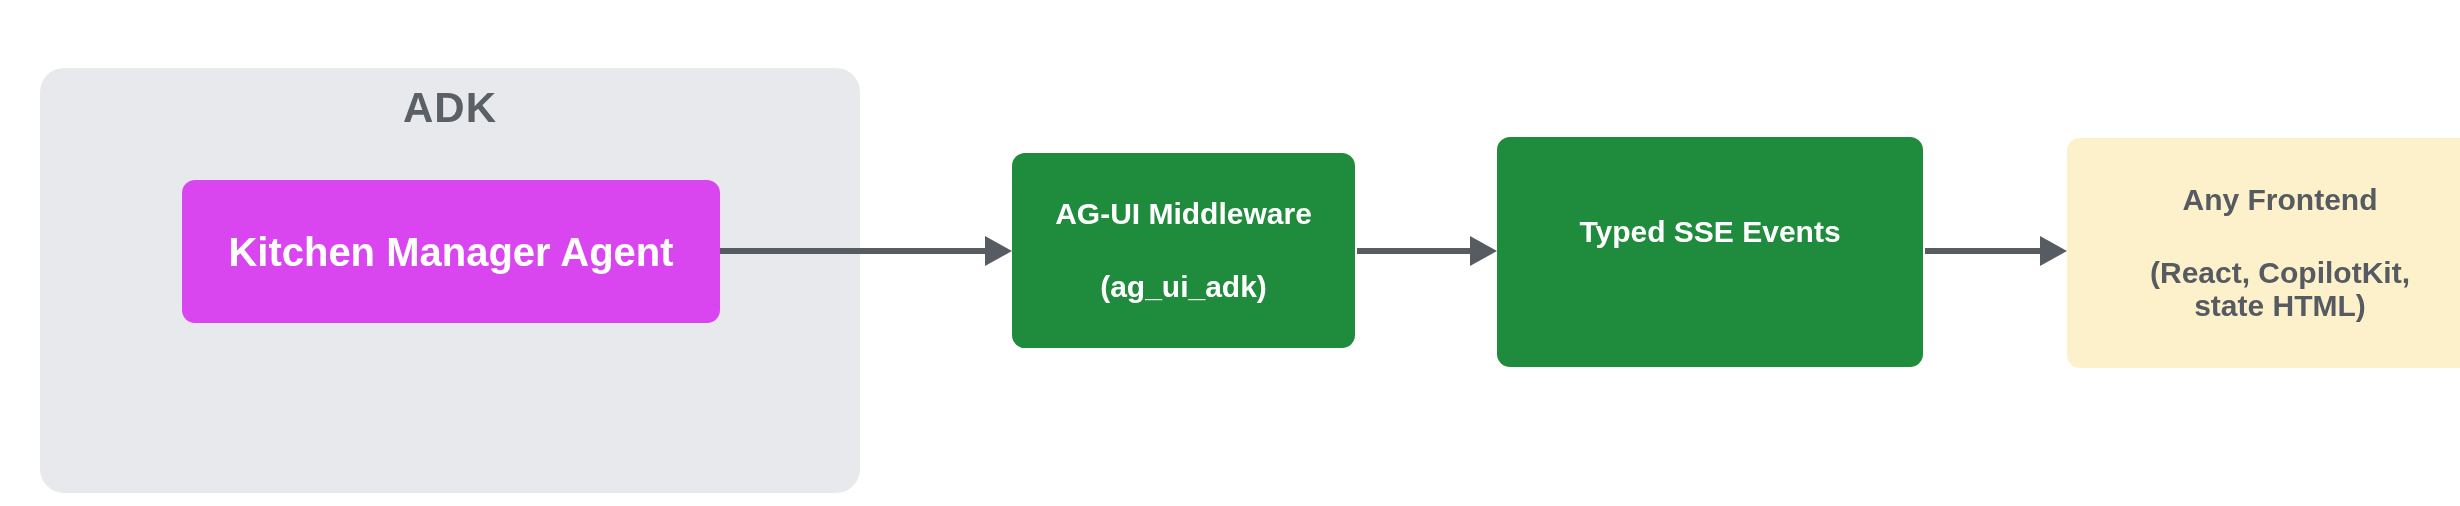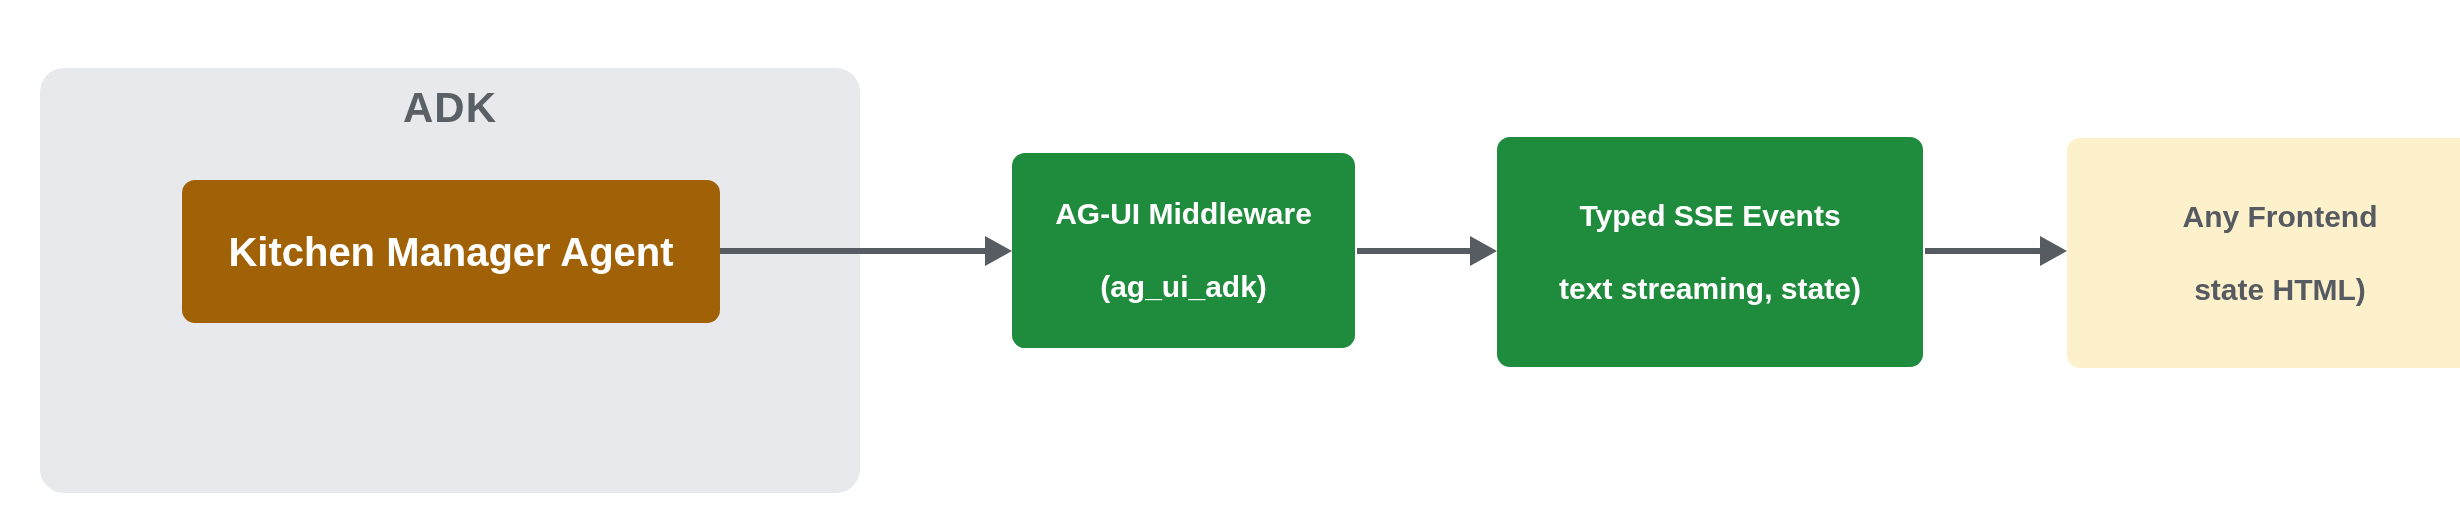--- a/index.html
+++ b/index.html
@@ -42,21 +42,21 @@
     text-align: center;
     font-weight: bold;
     border-radius: 13px;
   }
   .node .title { line-height: 32px; }
   .node .sub   { margin-top: 40px; line-height: 33px; }
 
   .node-agent {
     left: 182px; top: 180px;
     width: 538px; height: 143px;
-    background: #a16207;
+    background: #d946ef;
     color: #ffffff;
     font-size: 40px;
   }
   .node-middleware {
     left: 1012px; top: 153px;
     width: 343px; height: 195px;
     background: #1f8b3c;
     color: #ffffff;
     font-size: 30px;
   }
@@ -123,29 +123,29 @@
   </div>
 
   <div>
     <div class="arrow-line line-2"></div>
     <div class="arrow-head head-2"></div>
   </div>
 
   <div class="node node-sse">
     <div class="title">Typed SSE Events</div>
     <div class="sub">
-      <div>text streaming, state)</div>
     </div>
   </div>
 
   <div>
     <div class="arrow-line line-3"></div>
     <div class="arrow-head head-3"></div>
   </div>
 
   <div class="node node-frontend">
     <div class="title">Any Frontend</div>
     <div class="sub">
+      <div>(React, CopilotKit,</div>
       <div>state HTML)</div>
     </div>
   </div>
 
 </div>
 
 </body></html>

